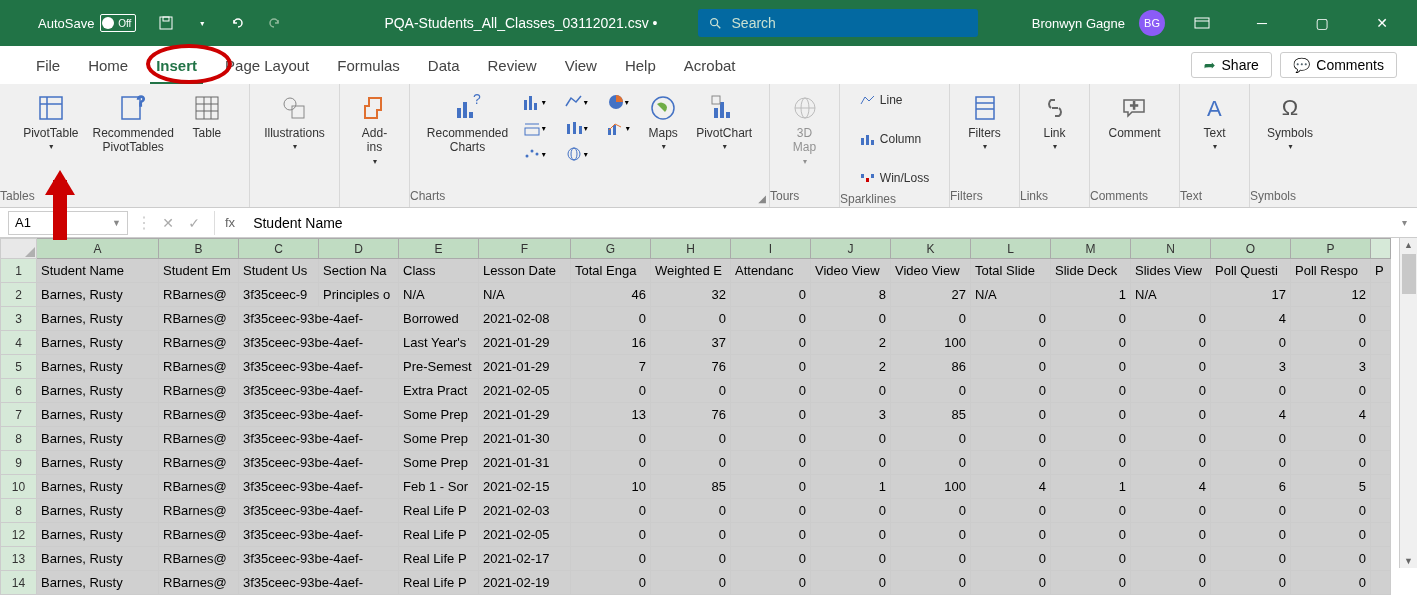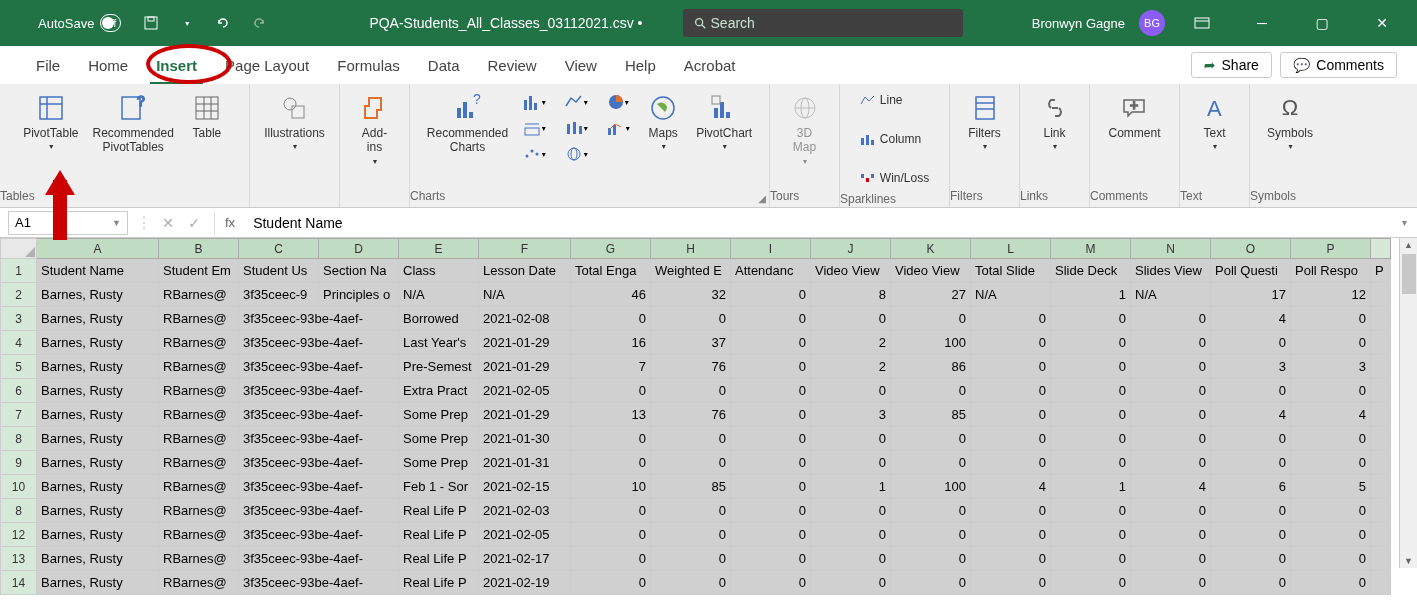--- a/index.html
+++ b/index.html
@@ -1,27 +1,27 @@
 <!DOCTYPE html>
 <html><head>
 <meta charset="utf-8">
 <style>
 * { margin: 0; padding: 0; box-sizing: border-box; font-family: 'Segoe UI', sans-serif; }
 body { background: #fff; width: 1417px; height: 612px; overflow: hidden; position: relative; }
 
 
 .titlebar { background: #217346; height: 46px; display: flex; align-items: center; color: #fff; padding: 0 8px; }
 .autosave { display: flex; align-items: center; gap: 6px; margin-left: 30px; font-size: 13px; }
-.toggle { width: 21px; height: 18px; border: 1px solid #fff; border-radius: 9px; display: flex; align-items: center; padding: 1px; position: relative; }
+.toggle { width: 36px; height: 18px; border: 1px solid #fff; border-radius: 2px; display: flex; align-items: center; padding: 1px; position: relative; }
 .toggle-knob { width: 12px; height: 12px; background: #fff; border-radius: 50%; }
 .toggle-label { font-size: 10px; position: absolute; right: 4px; }
 .qat { display: flex; gap: 16px; margin-left: 20px; align-items: center; }
 .qat-icon { width: 20px; height: 20px; display: flex; align-items: center; justify-content: center; font-size: 16px; }
 .filename { margin-left: 100px; font-size: 14px; }
-.searchbox { background: #404040; height: 28px; width: 280px; margin-left: 40px; border-radius: 3px; display: flex; align-items: center; padding: 0 10px; gap: 4px; color: #c8e0d2; font-size: 14px; }
+.searchbox { background: #0369a1; height: 28px; width: 280px; margin-left: 40px; border-radius: 3px; display: flex; align-items: center; padding: 0 10px; gap: 10px; color: #c8e0d2; font-size: 14px; }
 .searchbox svg { width: 14px; height: 14px; }
 .user-area { margin-left: auto; display: flex; align-items: center; gap: 14px; padding-right: 4px; }
 .username { font-size: 13px; }
 .avatar { width: 26px; height: 26px; background: #8b5cf6; border-radius: 50%; display: flex; align-items: center; justify-content: center; font-size: 11px; }
 .win-btn { width: 46px; height: 46px; display: flex; align-items: center; justify-content: center; font-size: 14px; }
 
 
 .tabs { background: #fff; height: 38px; display: flex; align-items: center; padding-left: 22px; border-bottom: none; position: relative; }
 .tab { padding: 0 14px; font-size: 15px; color: #444; height: 100%; display: flex; align-items: center; position: relative; }
 .tab.active { color: #217346; font-weight: 600; }

